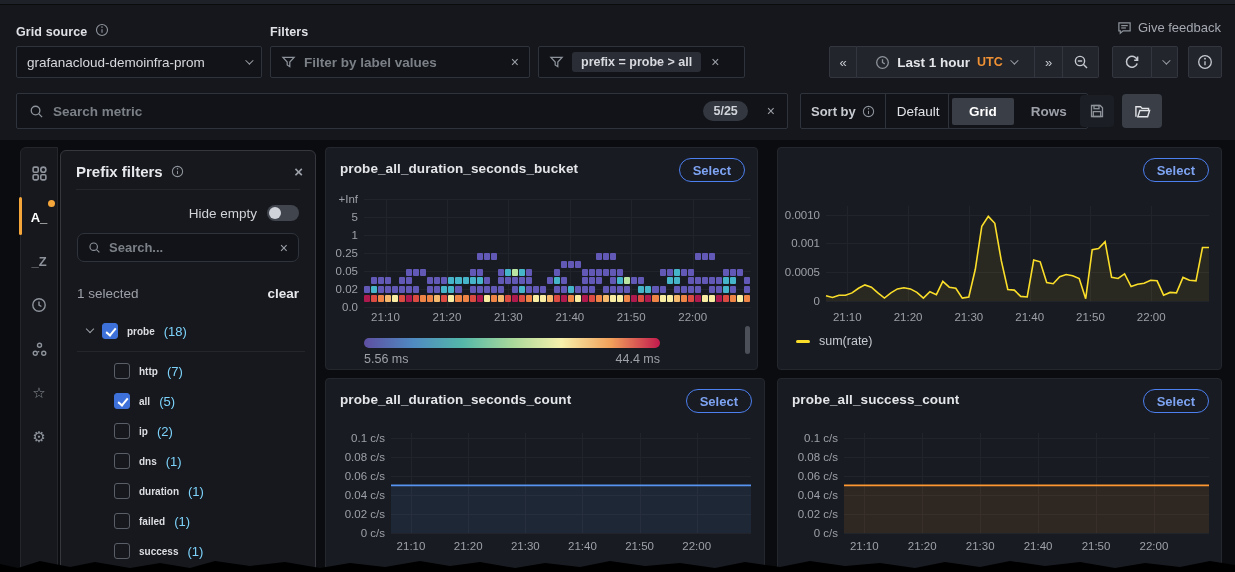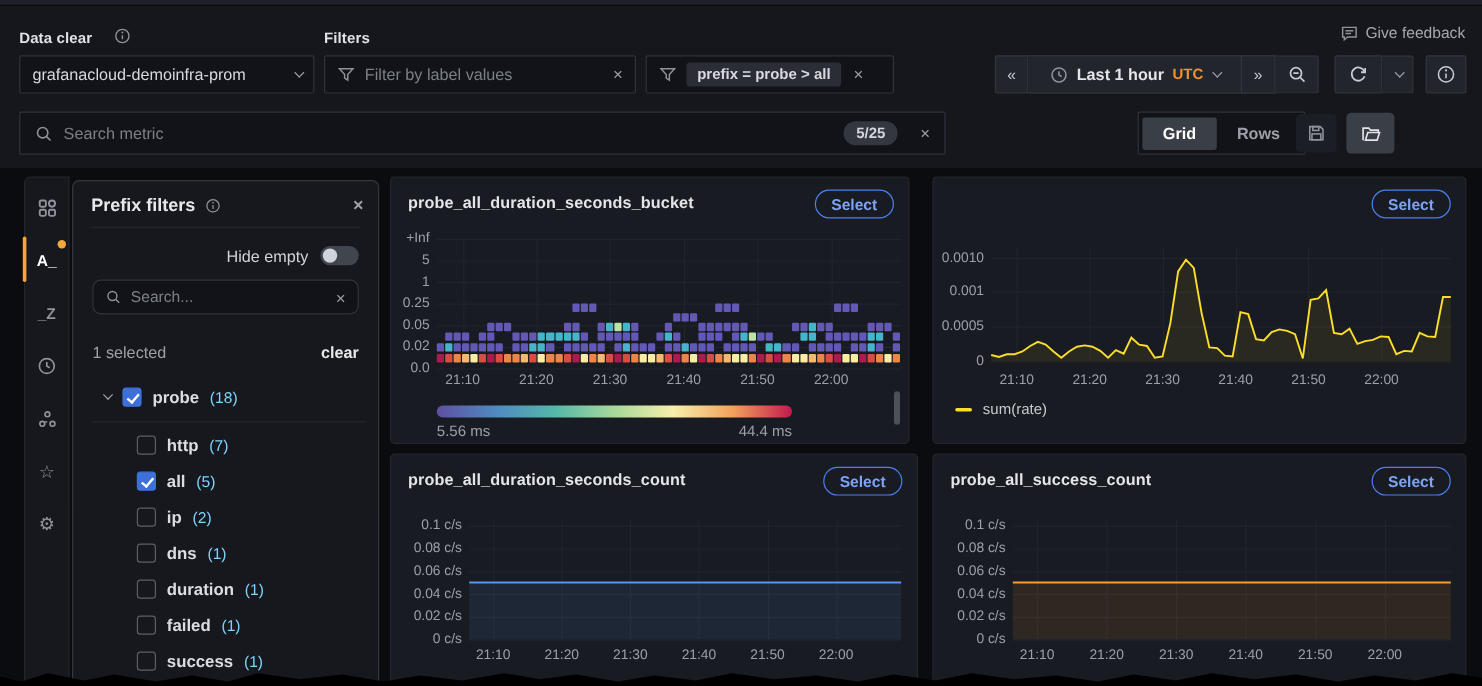--- a/index.html
+++ b/index.html
@@ -12,21 +12,21 @@
   .hlabel { position:absolute; font-size:12.5px; font-weight:bold; color:#dfe1e6; letter-spacing:.1px; }
   .ds-label { left:16px; top:25px; }
   .filters-label { left:270px; top:25px; }
   .ibox { display:inline-flex; align-items:center; justify-content:center; color:#8e939b; }
   .ds-info { position:absolute; left:95px; top:23px; }
   .ctrl { position:absolute; top:46px; height:32px; border:1px solid #2f333c; border-radius:2px; background:#111318; display:flex; align-items:center; color:#d8d9df; font-size:13.5px; }
   .ds-select { left:16px; width:246px; padding:0 10px; justify-content:space-between; cursor:pointer; }
   .filter-input-box { left:270px; width:260px; padding:0 10px; }
   .filter-input-box input, .search-box input, .pf-search input {
      background:transparent; border:none; outline:none; color:#d8d9df; font-size:13.5px; width:100%;
-     font-family:"Liberation Sans", sans-serif; }
+     font-family:"Liberation Sans", sans-serif;font-weight:bold; }
   .filter-input-box input::placeholder, .search-box input::placeholder, .pf-search input::placeholder { color:#7b8087; }
   .chip-box { left:538px; width:207px; padding:0 10px; gap:8px; }
   .chip { background:#2a2d35; border-radius:3px; padding:3px 9px; font-size:12.5px; font-weight:bold; color:#d8d9df; white-space:nowrap; }
   .xicon { color:#9da0a8; font-size:14px; line-height:1; cursor:pointer; margin-left:auto; }
   .chip-box .xicon { margin-left:2px; }
   .feedback { position:absolute; right:14px; top:20px; display:flex; gap:6px; align-items:center; color:#a5a8b0; font-size:13px; cursor:pointer; }
 
   .timegrp { position:absolute; left:829px; top:46px; display:flex; height:32px; }
   .tbtn { background:#22252c; border:1px solid #33363e; display:flex; align-items:center; justify-content:center; color:#c7cad0; cursor:pointer; font-size:14px; }
   .tbtn + .tbtn { border-left:none; }
@@ -74,21 +74,21 @@
   .hide-empty { position:absolute; right:16px; top:54px; display:flex; align-items:center; gap:10px; color:#d0d3d8; font-size:13.5px; }
   .toggle { width:32px; height:16px; border-radius:9px; background:#41454e; position:relative; cursor:pointer; }
   .knob { position:absolute; left:2px; top:2px; width:12px; height:12px; border-radius:50%; background:#d0d3d9; }
   .pf-search { position:absolute; left:16px; top:82px; width:222px; height:29px; border:1px solid #2f333c; border-radius:7px; background:#111318; display:flex; align-items:center; gap:8px; padding:0 10px; color:#9da0a8; }
   .pf-search input { font-size:13px; }
   .sel-row { position:absolute; left:16px; right:16px; top:135px; display:flex; justify-content:space-between; align-items:center; }
   .sel-count { color:#9da0a8; font-size:13.5px; }
   .clear-btn { color:#e6e8ec; font-size:13.5px; font-weight:bold; cursor:pointer; }
 
   .tree-row { position:absolute; left:0; height:20px; display:flex; align-items:center; gap:9px; cursor:pointer; }
-  .t-label { color:#dcdde2; font-size:14px; font-weight:bold; }
+  .t-label { color:#dcdde2; font-size:10px; font-weight:bold; }
   .t-count { color:#7dd3fc; font-size:13px; }
   .cb { width:16px; height:16px; border-radius:3px; border:1px solid #5a5e66; background:transparent; position:relative; flex:0 0 auto; }
   .cb.checked { background:#3d71d9; border-color:#3d71d9; }
   .cb.checked::after { content:""; position:absolute; left:5px; top:1.5px; width:4px; height:8px; border-right:2px solid #fff; border-bottom:2px solid #fff; transform:rotate(40deg); }
   .tree-div { position:absolute; left:16px; right:10px; top:200px; border-top:1px solid #24262c; }
 
   
   .panel { position:absolute; background:#181b21; border:1px solid #25272e; border-radius:4px; }
   .p0 { left:325px; top:147px; width:433px; height:223px; }
   .p1 { left:777px; top:147px; width:445px; height:223px; }
@@ -108,21 +108,21 @@
   .legend-swatch { width:14px; height:3px; border-radius:2px; }
   .torn { position:absolute; left:0; bottom:0; width:1235px; height:16px; pointer-events:none; }
   svg.lsvg { position:absolute; overflow:visible; }
 </style>
 </head>
 <body>
 
 <div class="screen">
   <div class="top-strip"></div>
 
-  <div class="hlabel ds-label">Data clear</div>
+  <div class="hlabel ds-label">Grid source</div>
   <span class="ibox ds-info">
     <svg width="14" height="14" viewBox="0 0 16 16" fill="none" stroke="currentColor" stroke-width="1.3">
         <circle cx="8" cy="8" r="6.3"></circle>
         <line x1="8" y1="7.2" x2="8" y2="11.2"></line>
         <circle cx="8" cy="4.7" r="0.9" fill="currentColor" stroke="none"></circle>
       </svg>
   </span>
   <div class="hlabel filters-label">Filters</div>
 
   <div class="ctrl ds-select">
@@ -205,20 +205,36 @@
   <div class="search-box">
     <span class="ibox">
       <svg width="15" height="15" viewBox="0 0 16 16" fill="none" stroke="currentColor" stroke-width="1.4">
           <circle cx="7" cy="7" r="4.6"></circle>
           <line x1="10.5" y1="10.5" x2="14" y2="14"></line>
         </svg>
     </span>
     <input type="text" placeholder="Search metric" style="">
     <span class="count-pill">5/25</span>
     <span class="xicon">×</span>
+  </div>
+  <div class="sortgrp">
+    <span class="sort-label">
+      <span>Sort by</span>
+      <span class="ibox">
+        <svg width="13" height="13" viewBox="0 0 16 16" fill="none" stroke="currentColor" stroke-width="1.3">
+            <circle cx="8" cy="8" r="6.3"></circle>
+            <line x1="8" y1="7.2" x2="8" y2="11.2"></line>
+            <circle cx="8" cy="4.7" r="0.9" fill="currentColor" stroke="none"></circle>
+          </svg>
+      </span>
+    </span>
+    <span class="sort-sel">
+      <span>Default</span>
+      <span class="chv"></span>
+    </span>
   </div>
   <div class="viewtoggle">
     <span class="seg active">Grid</span>
     <span class="seg">Rows</span>
   </div>
   <div class="iconbtn savebtn">
     <svg width="16" height="16" viewBox="0 0 16 16" fill="none" stroke="currentColor" stroke-width="1.3">
         <path d="M2.5 2.5h8.7l2.3 2.3v8.7H2.5z"></path>
         <rect x="5" y="2.5" width="5" height="3.2"></rect>
         <rect x="4.3" y="8.6" width="7.4" height="4.9"></rect>

